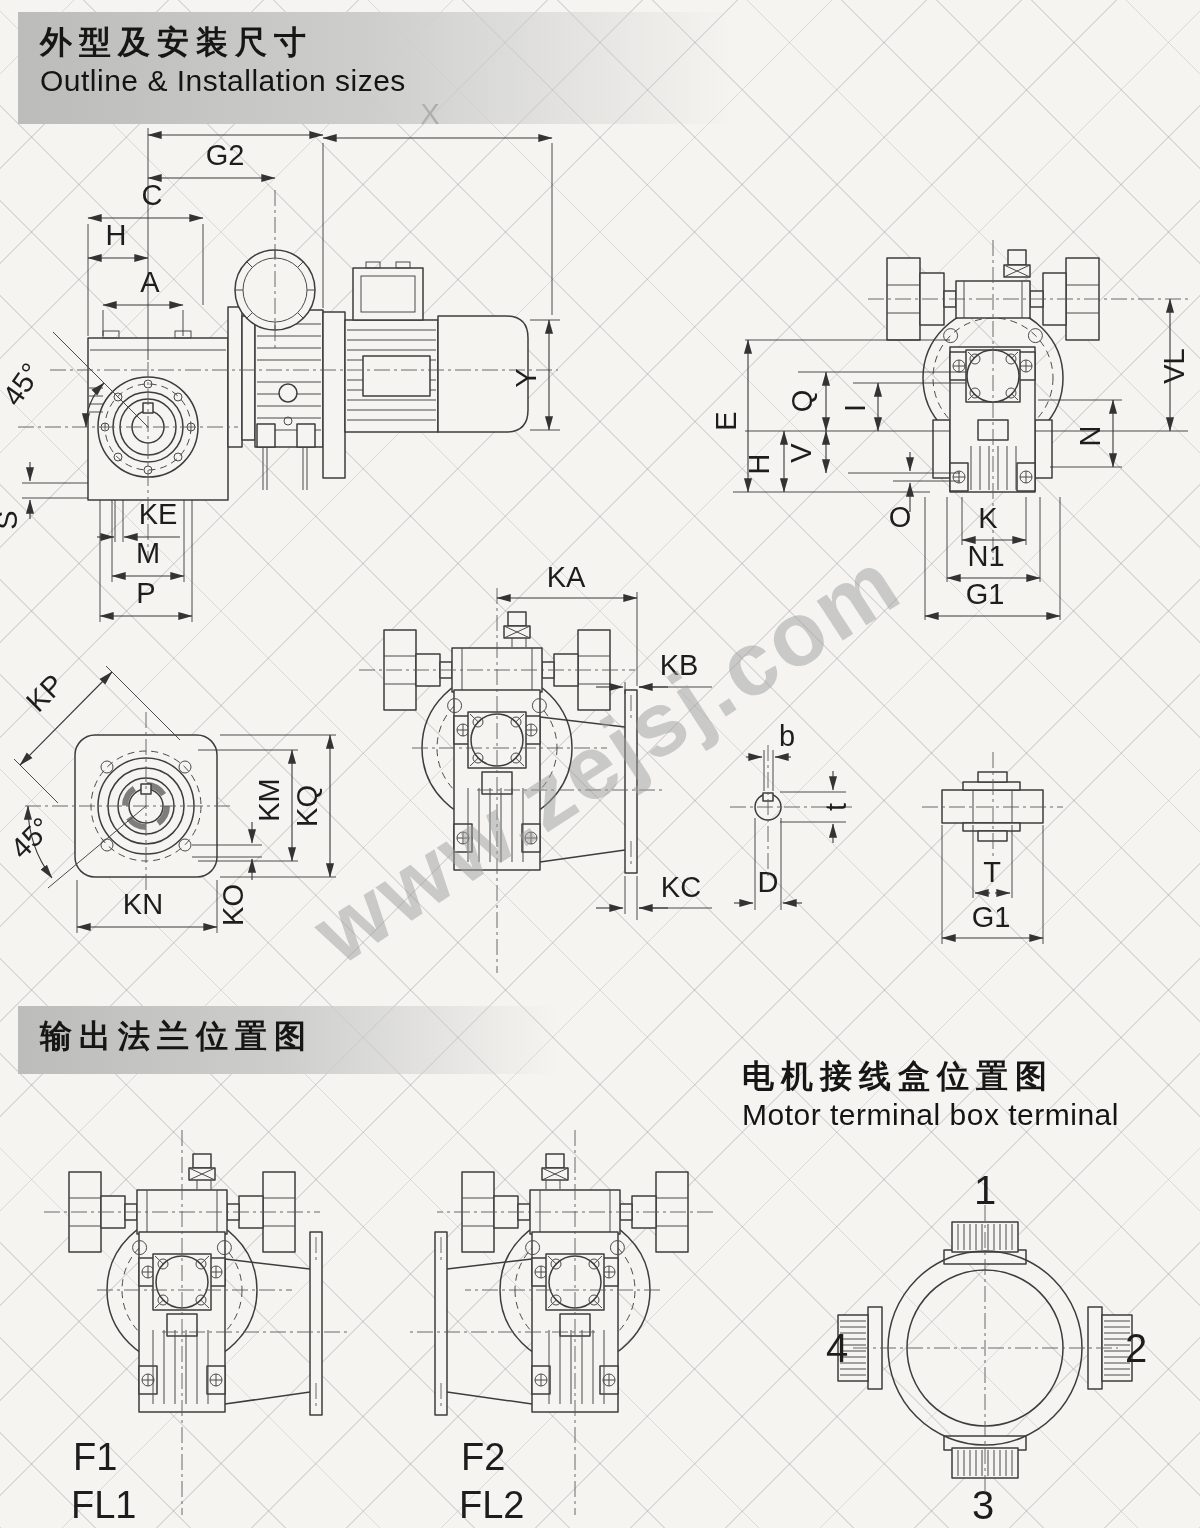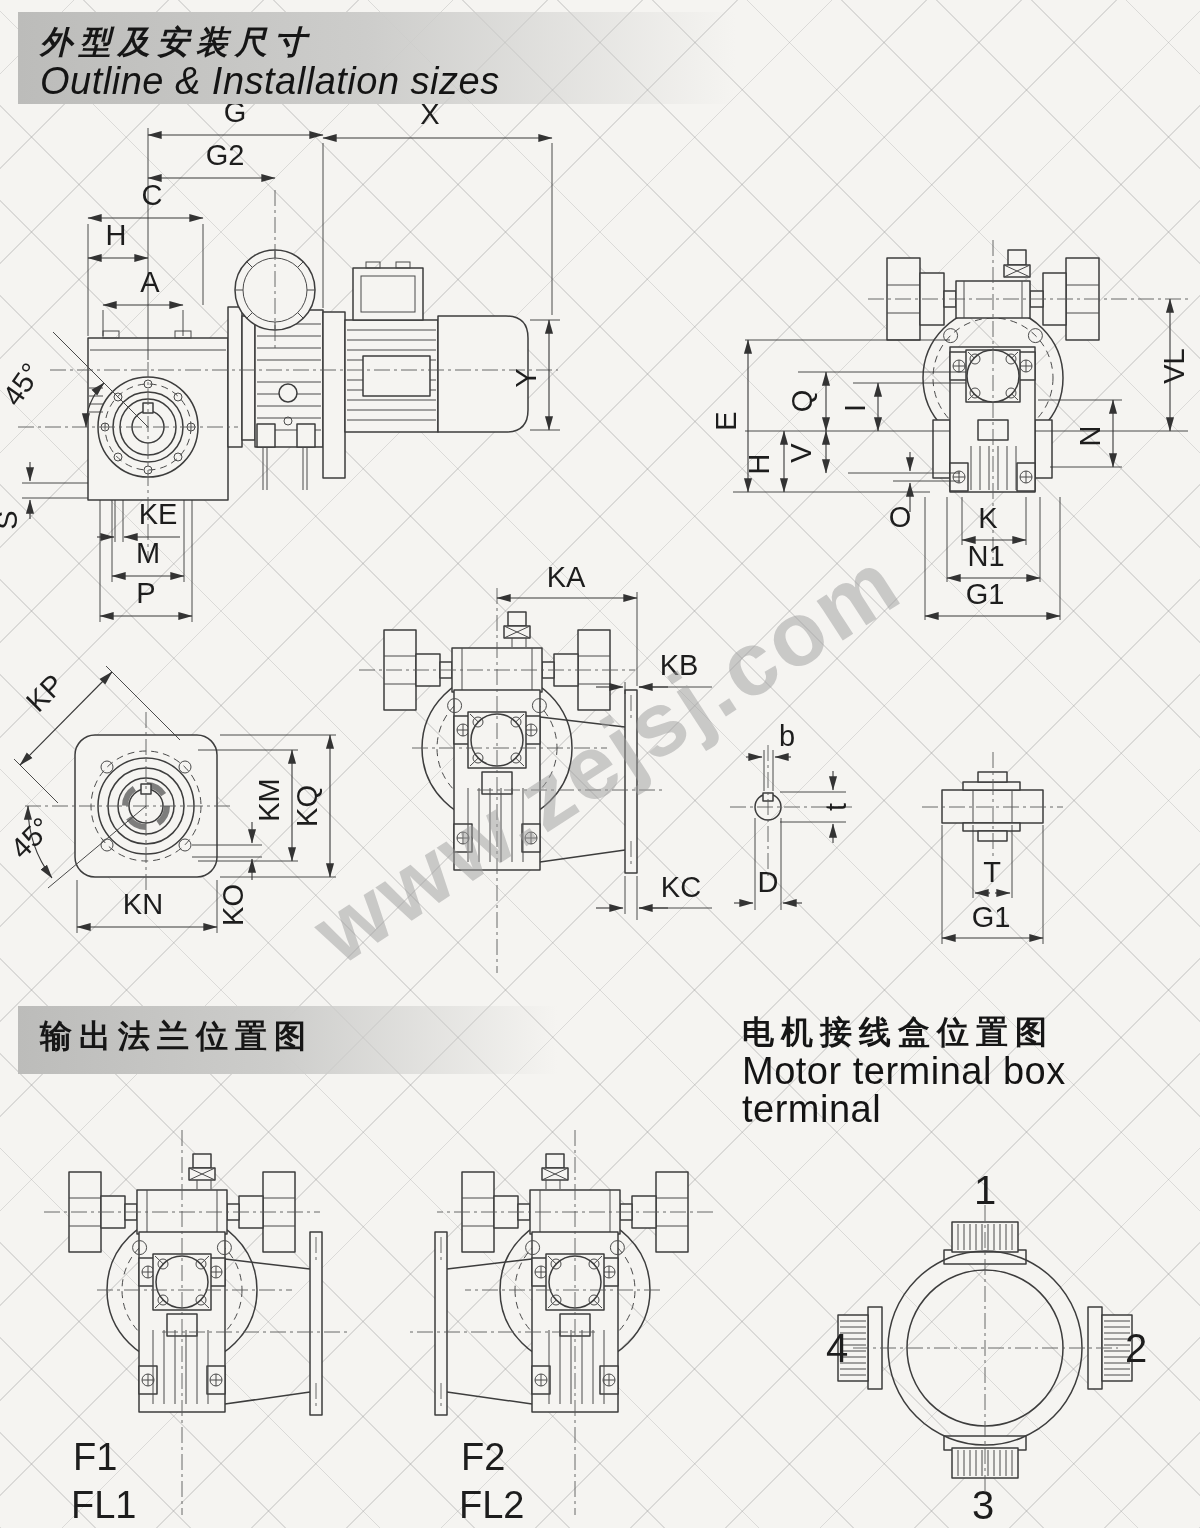--- a/index.html
+++ b/index.html
@@ -12,23 +12,23 @@
   body::before{
     content:"";position:absolute;inset:0;pointer-events:none;z-index:0;
     background:
       repeating-linear-gradient(45deg, rgba(150,150,150,.28) 0 1.3px, transparent 1.3px 67px),
       repeating-linear-gradient(-45deg, rgba(150,150,150,.28) 0 1.3px, transparent 1.3px 67px);
   }
   .hdr-box{
     position:absolute;z-index:2;padding:10px 0 0 22px;box-sizing:border-box;
     background:linear-gradient(90deg,#bcbcba 0%,#cdcdcb 45%,rgba(236,236,234,0) 93%);
   }
-  .hdr-plain{position:absolute;z-index:2;}
+  .hdr-plain{position:absolute;z-index:2;margin-top:44px;}
   .zh{font-size:32px;font-weight:bold;color:#161616;letter-spacing:7px;line-height:40px;}
-  .en{font-size:38px;color:#141414;letter-spacing:.5px;line-height:38px;}
+  .en{font-size:30px;color:#141414;letter-spacing:.5px;line-height:38px;}
   .watermark{
     position:absolute;left:268px;top:702px;width:690px;z-index:5;
     transform:rotate(-33deg);transform-origin:50% 50%;
     font-size:90px;font-weight:bold;letter-spacing:3px;
     color:rgba(158,158,158,.5);white-space:nowrap;pointer-events:none;
   }
   svg{position:absolute;left:0;top:0;z-index:1;}
   .ln{fill:none;stroke:#3d3d3d;stroke-width:1.5;stroke-linejoin:round;}
   .sh{fill:#f5f4f1;stroke:#3d3d3d;stroke-width:1.5;stroke-linejoin:round;}
   .tn{fill:none;stroke:#4a4a4a;stroke-width:1;}
@@ -36,21 +36,21 @@
   .dsh{stroke-dasharray:7 5;}
   .dim{fill:none;stroke:#383838;stroke-width:1.1;}
   .ext{fill:none;stroke:#383838;stroke-width:.9;}
   text.dl{font-family:"Liberation Sans",sans-serif;font-size:29px;fill:#1d1d1d;text-anchor:middle;}
   text.big{font-size:38px;text-anchor:start;}
   text.num{font-size:40px;}
 </style>
 </head>
 <body>
 
-<div class="hdr-box" style="left:18px;top:12px;width:772px;height:92px;font-style:italic;">
+<div class="hdr-box" style="left:18px;top:12px;width:772px;height:112px;">
   <div class="zh">外型及安装尺寸</div>
   <div class="en">Outline &amp; Installation sizes</div>
 </div>
 
 <div class="hdr-box" style="left:18px;top:1006px;width:580px;height:68px;">
   <div class="zh">输出法兰位置图</div>
 </div>
 
 <div class="hdr-plain" style="left:742px;top:1012px;">
   <div class="zh">电机接线盒位置图</div>

